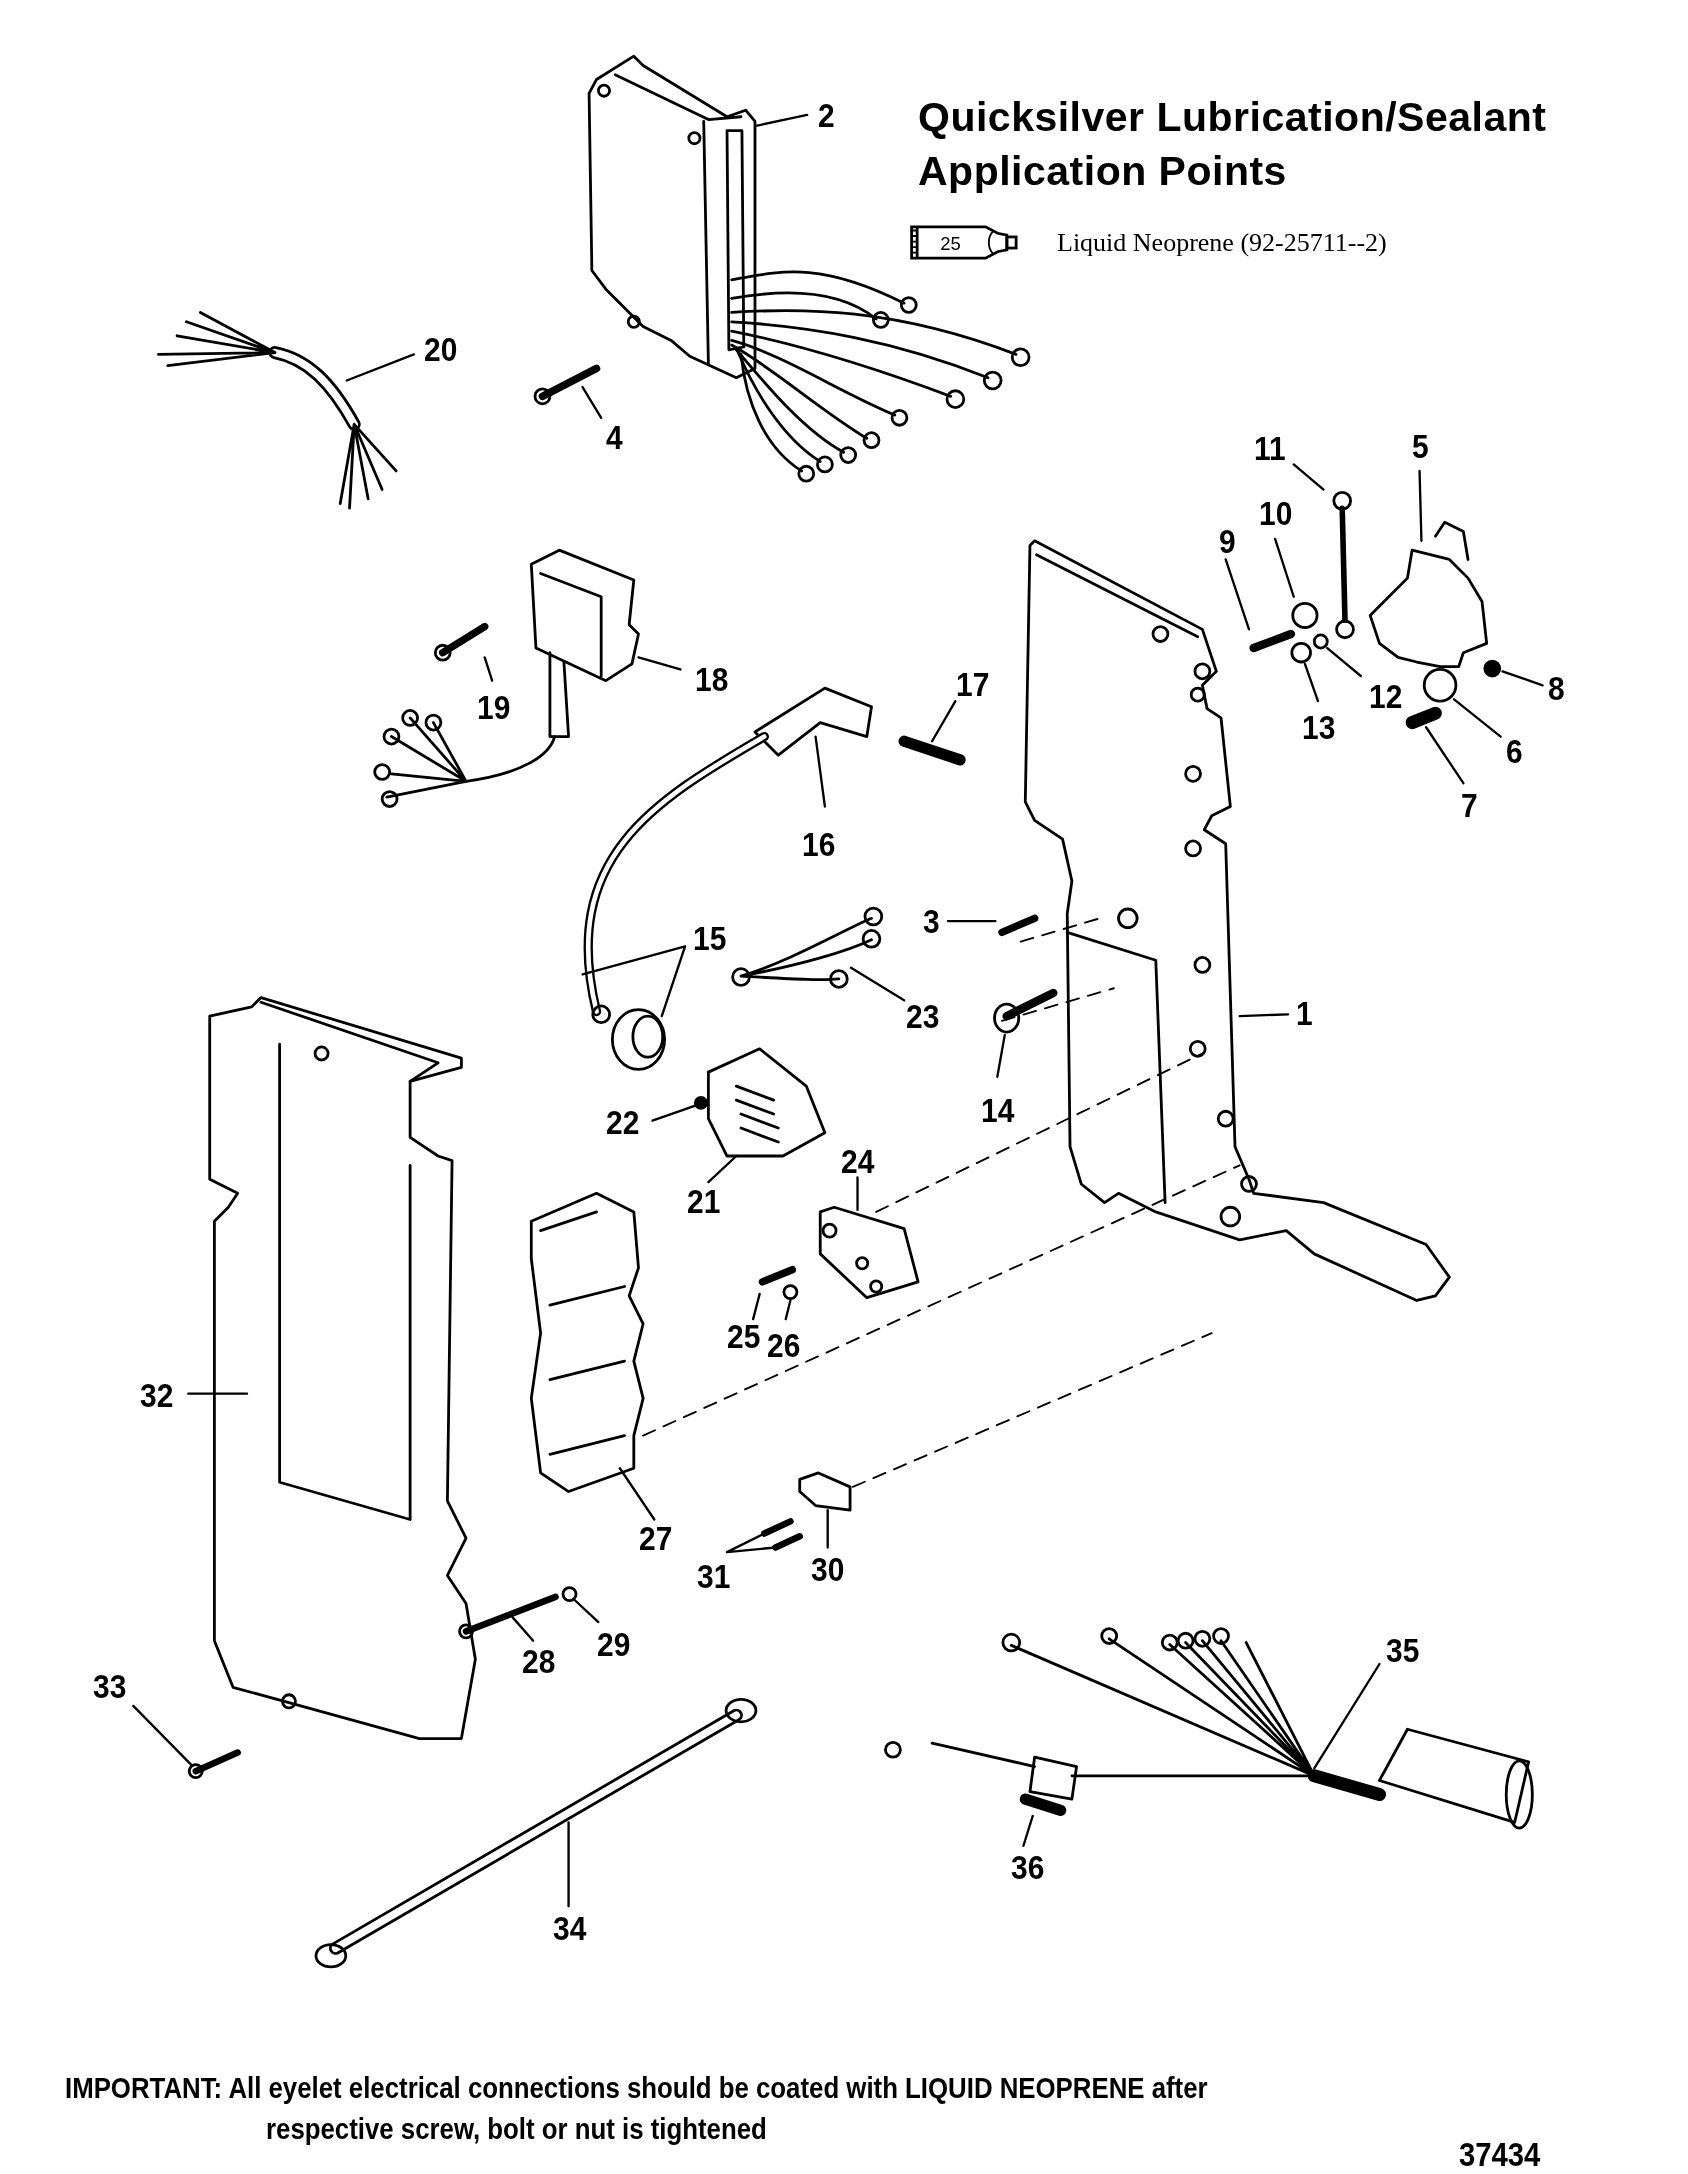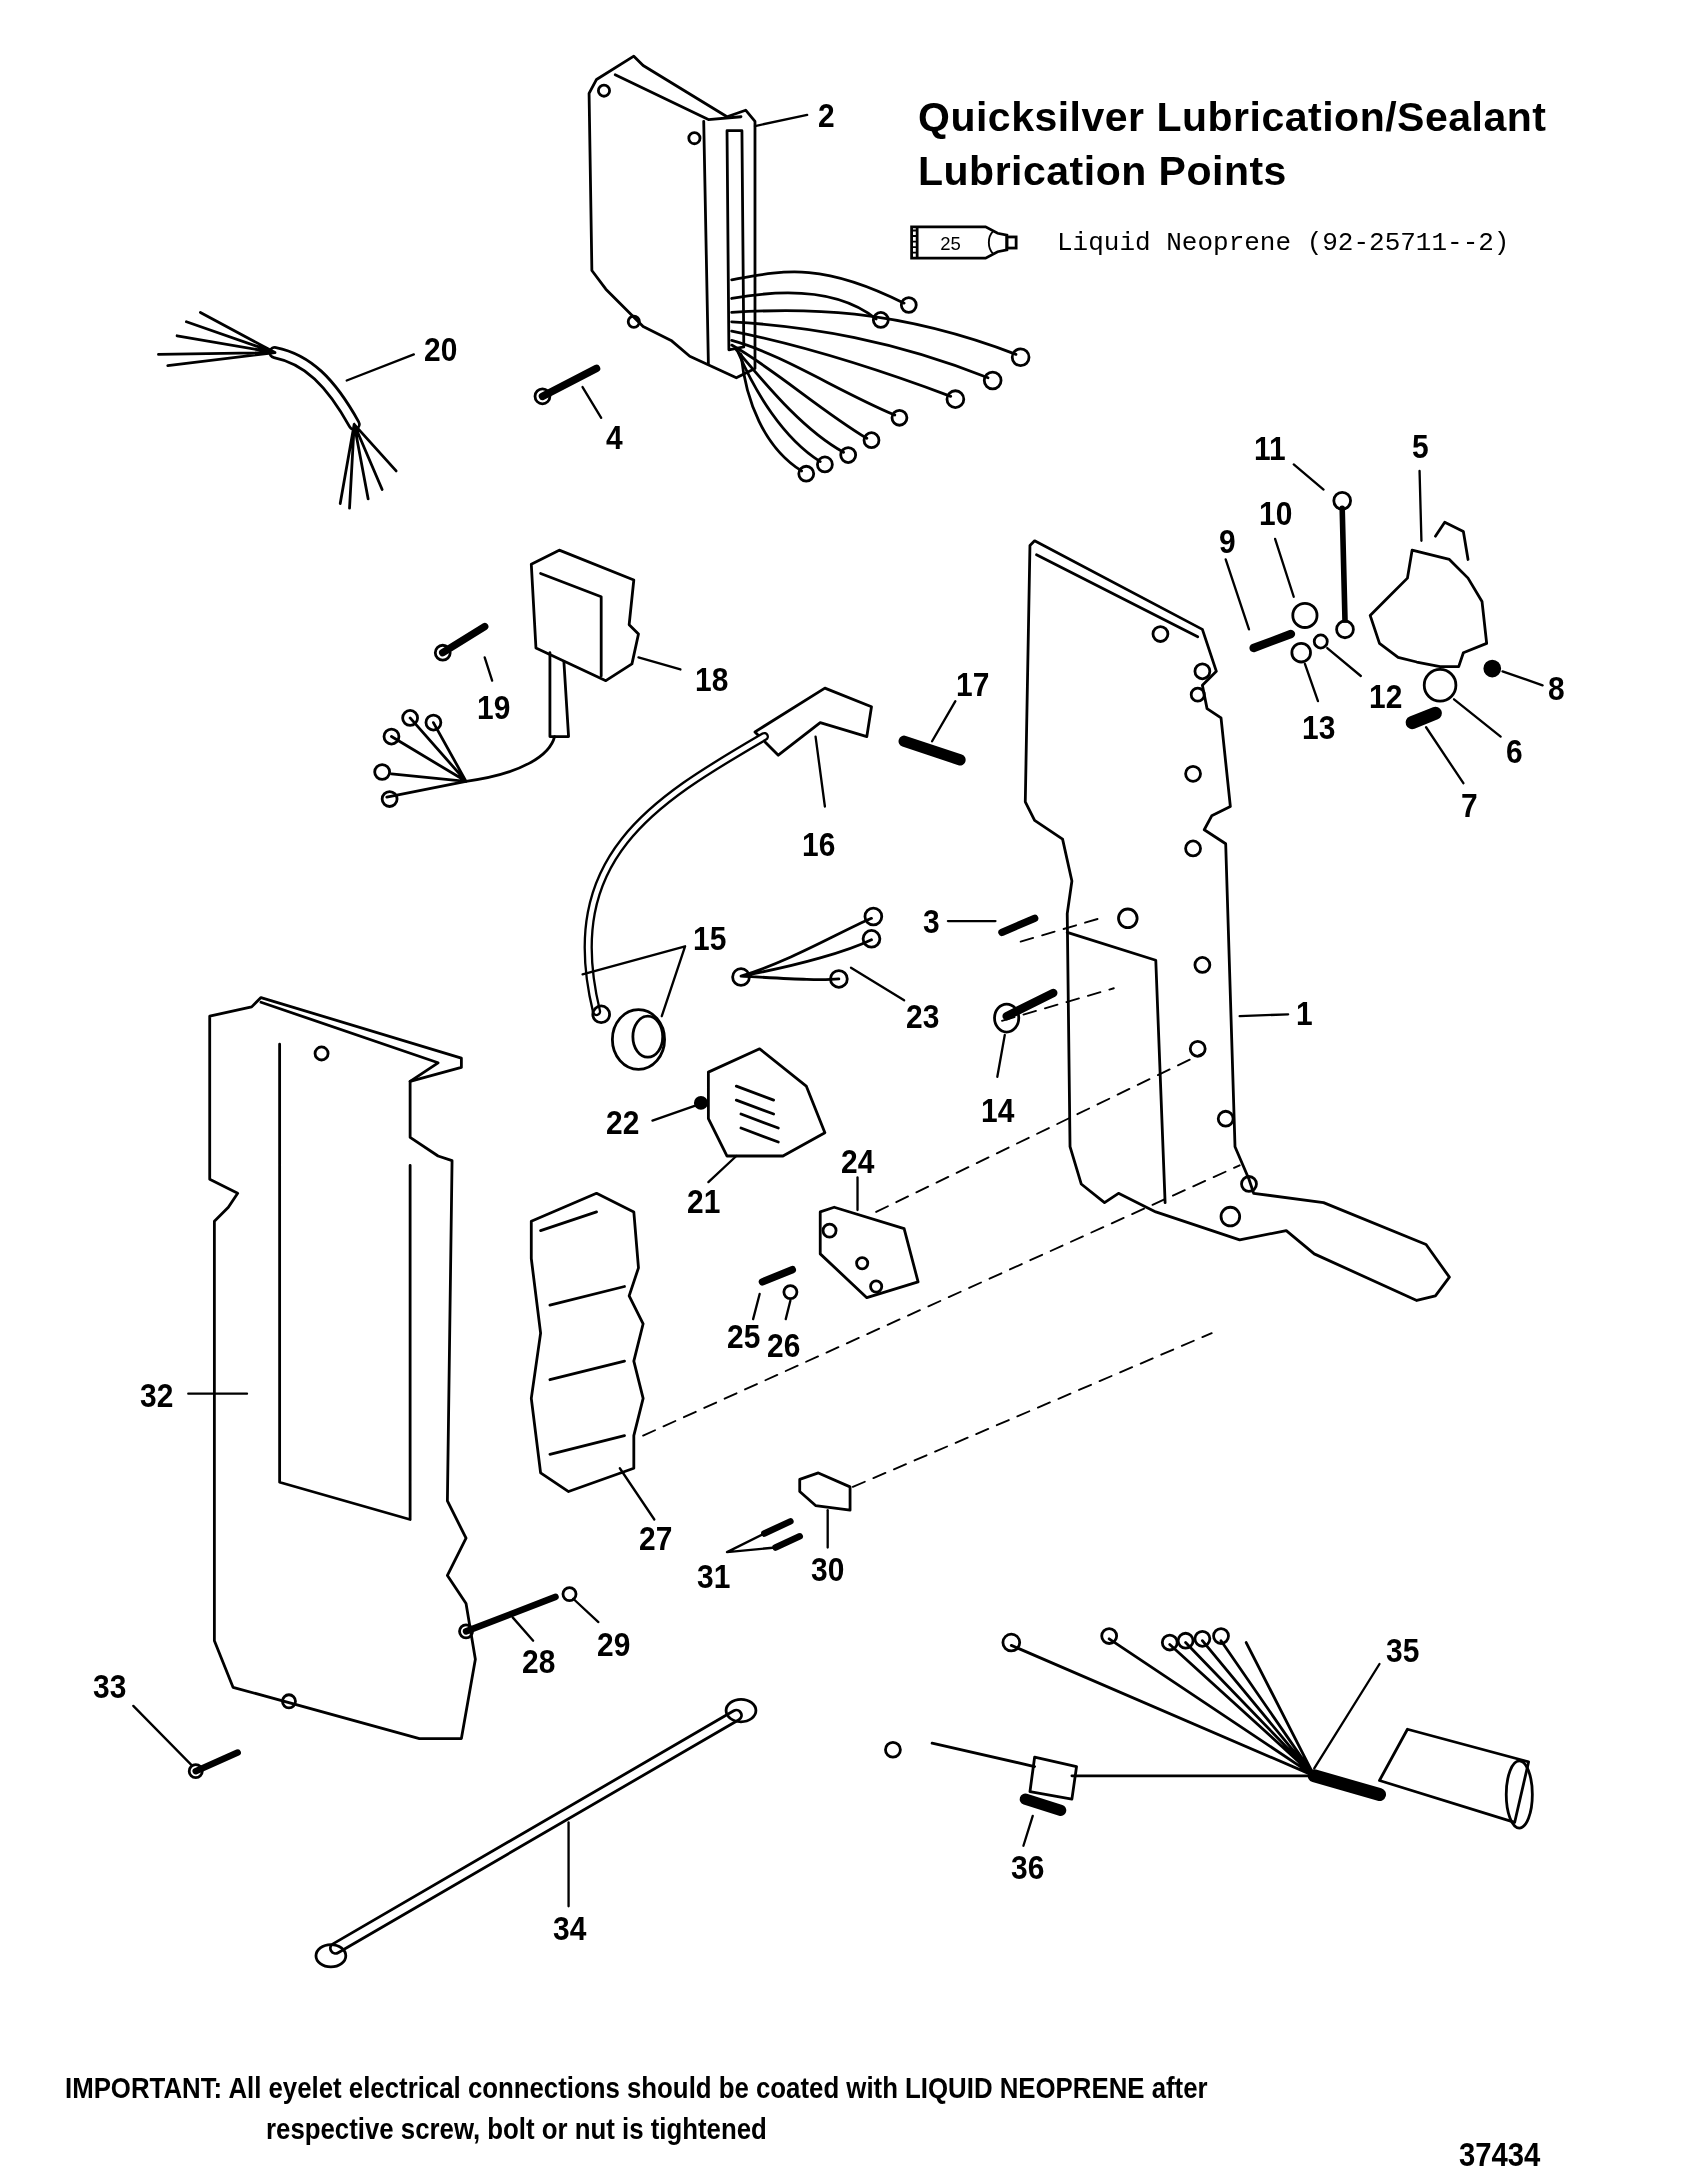--- a/index.html
+++ b/index.html
@@ -5,21 +5,21 @@
   html, body { margin: 0; padding: 0; background: #ffffff; }
   body { width: 1688px; height: 2175px; position: relative; overflow: hidden;
          font-family: "Liberation Sans", sans-serif; color: #000; }
   #diagram { position: absolute; left: 0; top: 0; width: 1688px; height: 2175px; }
   .ttl { position: absolute; left: 918px; font-family: "Liberation Sans", sans-serif;
          font-weight: bold; font-size: 41px; line-height: 48px; letter-spacing: 0.5px; white-space: nowrap; text-align: center; }
   #title-line1 { top: 93px; }
   #title-line2 { top: 147px; }
   #legend { position: absolute; left: 909px; top: 224px; height: 37px; display: flex; align-items: center; }
   #tube { width: 131px; height: 37px; position: relative; }
-  #legend-text { margin-left: 17px; font-size: 26px; font-family: Liberation Mono, monospace; white-space: nowrap; }
+  #legend-text { margin-left: 17px; font-size: 26px; font-family: Liberation Serif, serif; white-space: nowrap; }
   .callout { position: absolute; font-family: "Liberation Sans", sans-serif; font-weight: bold;
              font-size: 34px; line-height: 34px; transform: scaleX(0.88); transform-origin: left top;
              white-space: nowrap; }
   #note1 { position: absolute; left: 65px; top: 2071px; font-weight: bold; font-size: 30px;
            transform: scaleX(0.86); transform-origin: left top; white-space: nowrap; }
   #note2 { position: absolute; left: 266px; top: 2112px; font-weight: bold; font-size: 30px;
            transform: scaleX(0.86); transform-origin: left top; white-space: nowrap; }
   #figure-id { position: absolute; left: 1459px; top: 2135px; font-weight: bold; font-size: 34px;
                transform: scaleX(0.86); transform-origin: left top; }
 </style>
@@ -286,21 +286,21 @@
     <line x1="1410" y1="1897" x2="1480" y2="1785" stroke-width="2.5"></line>
   </g>
 
   <g>
     <path d="M1100,1930 L1138,1942" stroke-width="12"></path>
     <line x1="1108" y1="1948" x2="1098" y2="1980" stroke-width="2.5"></line>
   </g>
 </svg>
 
 <div id="title-line1" class="ttl">Quicksilver Lubrication/Sealant</div>
-<div id="title-line2" class="ttl">Lubrication Points</div>
+<div id="title-line2" class="ttl">Application Points</div>
 
 <div id="legend">
   <div id="tube">
     <svg width="131" height="37" viewBox="0 0 140 40" fill="none" stroke="#000" stroke-width="3">
       <path d="M2,3 L82,3 L95,10 L105,12 L105,28 L95,30 L82,37 L2,37 Z"></path>
       <rect x="105" y="14" width="10" height="12"></rect>
       <path d="M2,7 L8,7 M2,13 L8,13 M2,19 L8,19 M2,25 L8,25 M2,31 L8,31" stroke-width="2"></path>
       <line x1="8" y1="3" x2="8" y2="37"></line>
       <path d="M90,8 C84,14 84,26 90,32" stroke-width="2"></path>
       <text x="44" y="28" font-family="Liberation Sans, sans-serif" font-size="20" fill="#000" stroke="none" text-anchor="middle">25</text>

